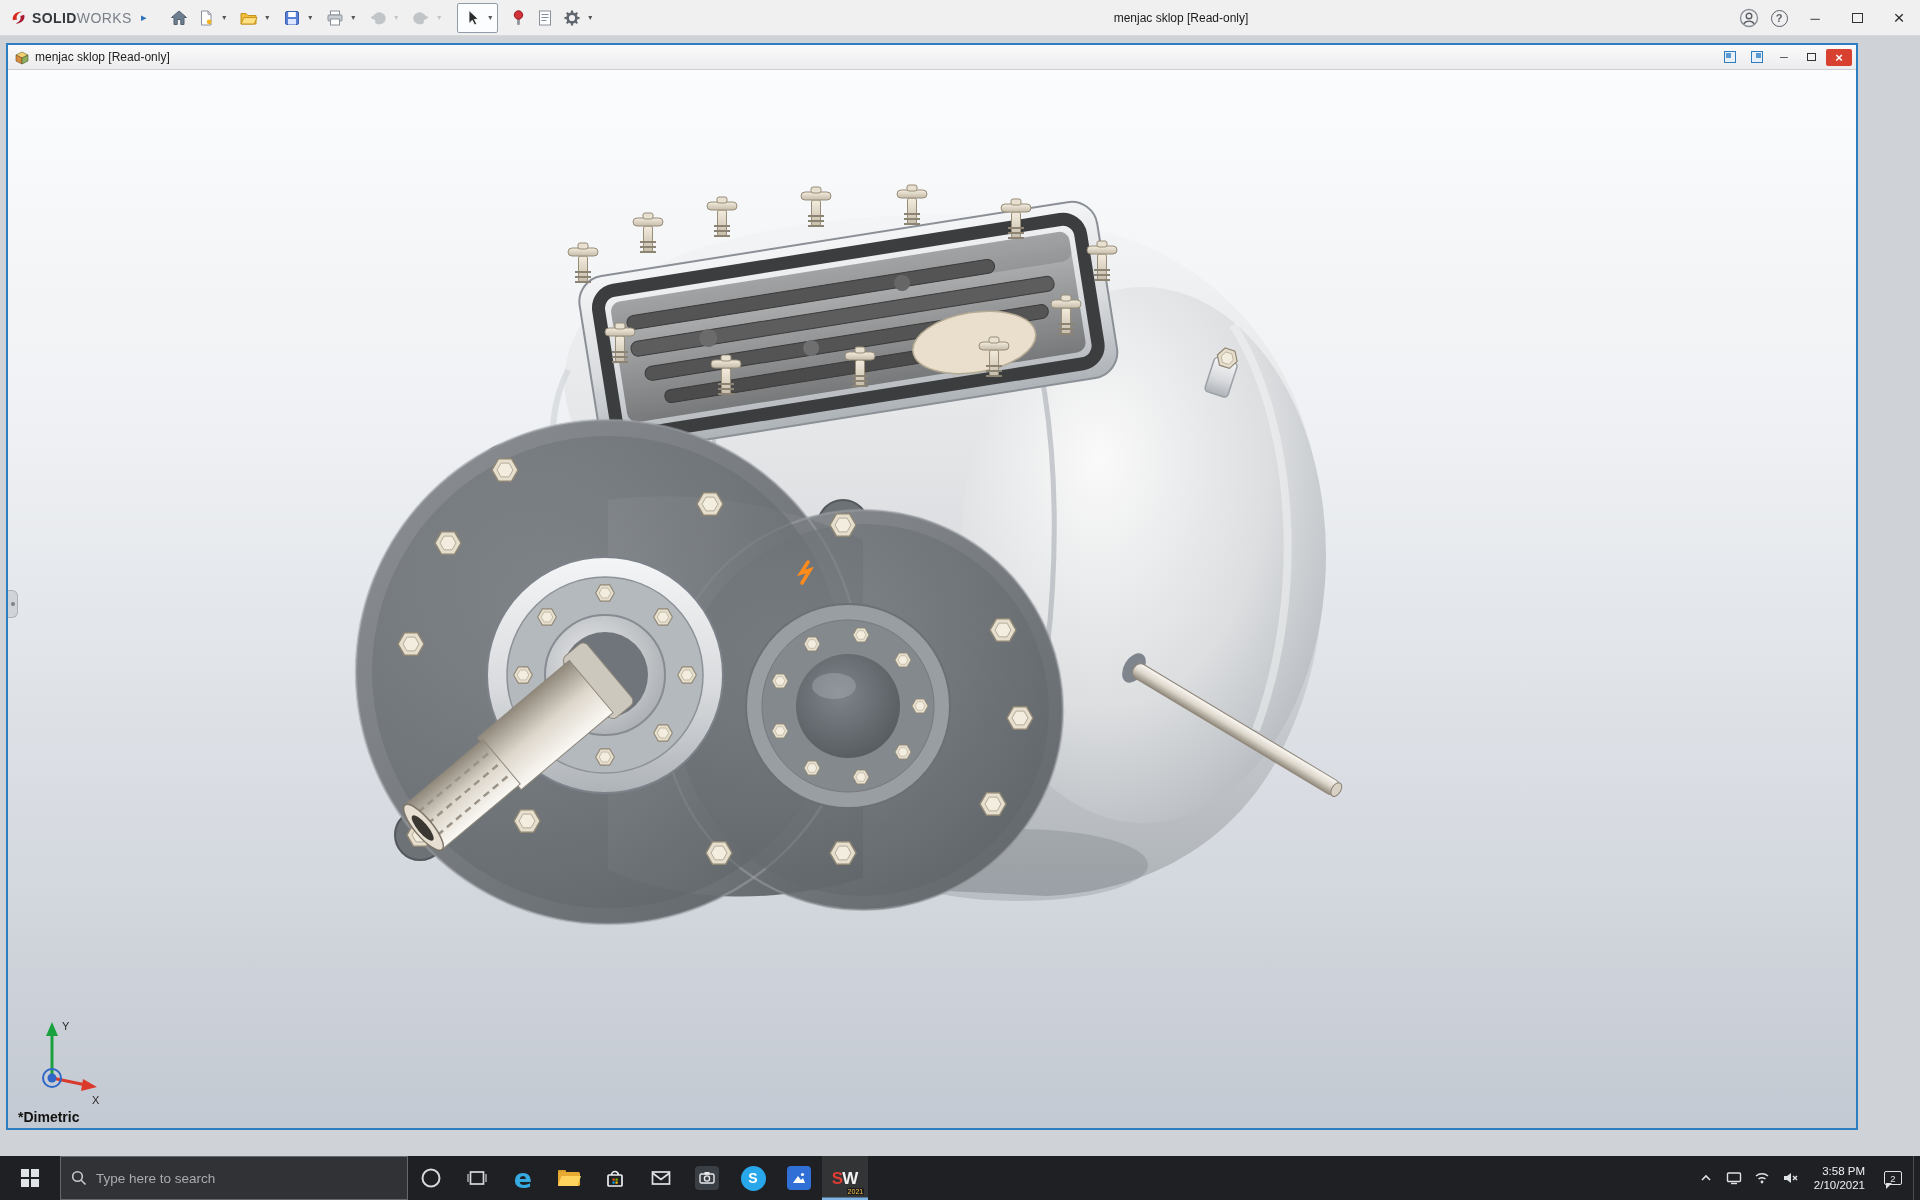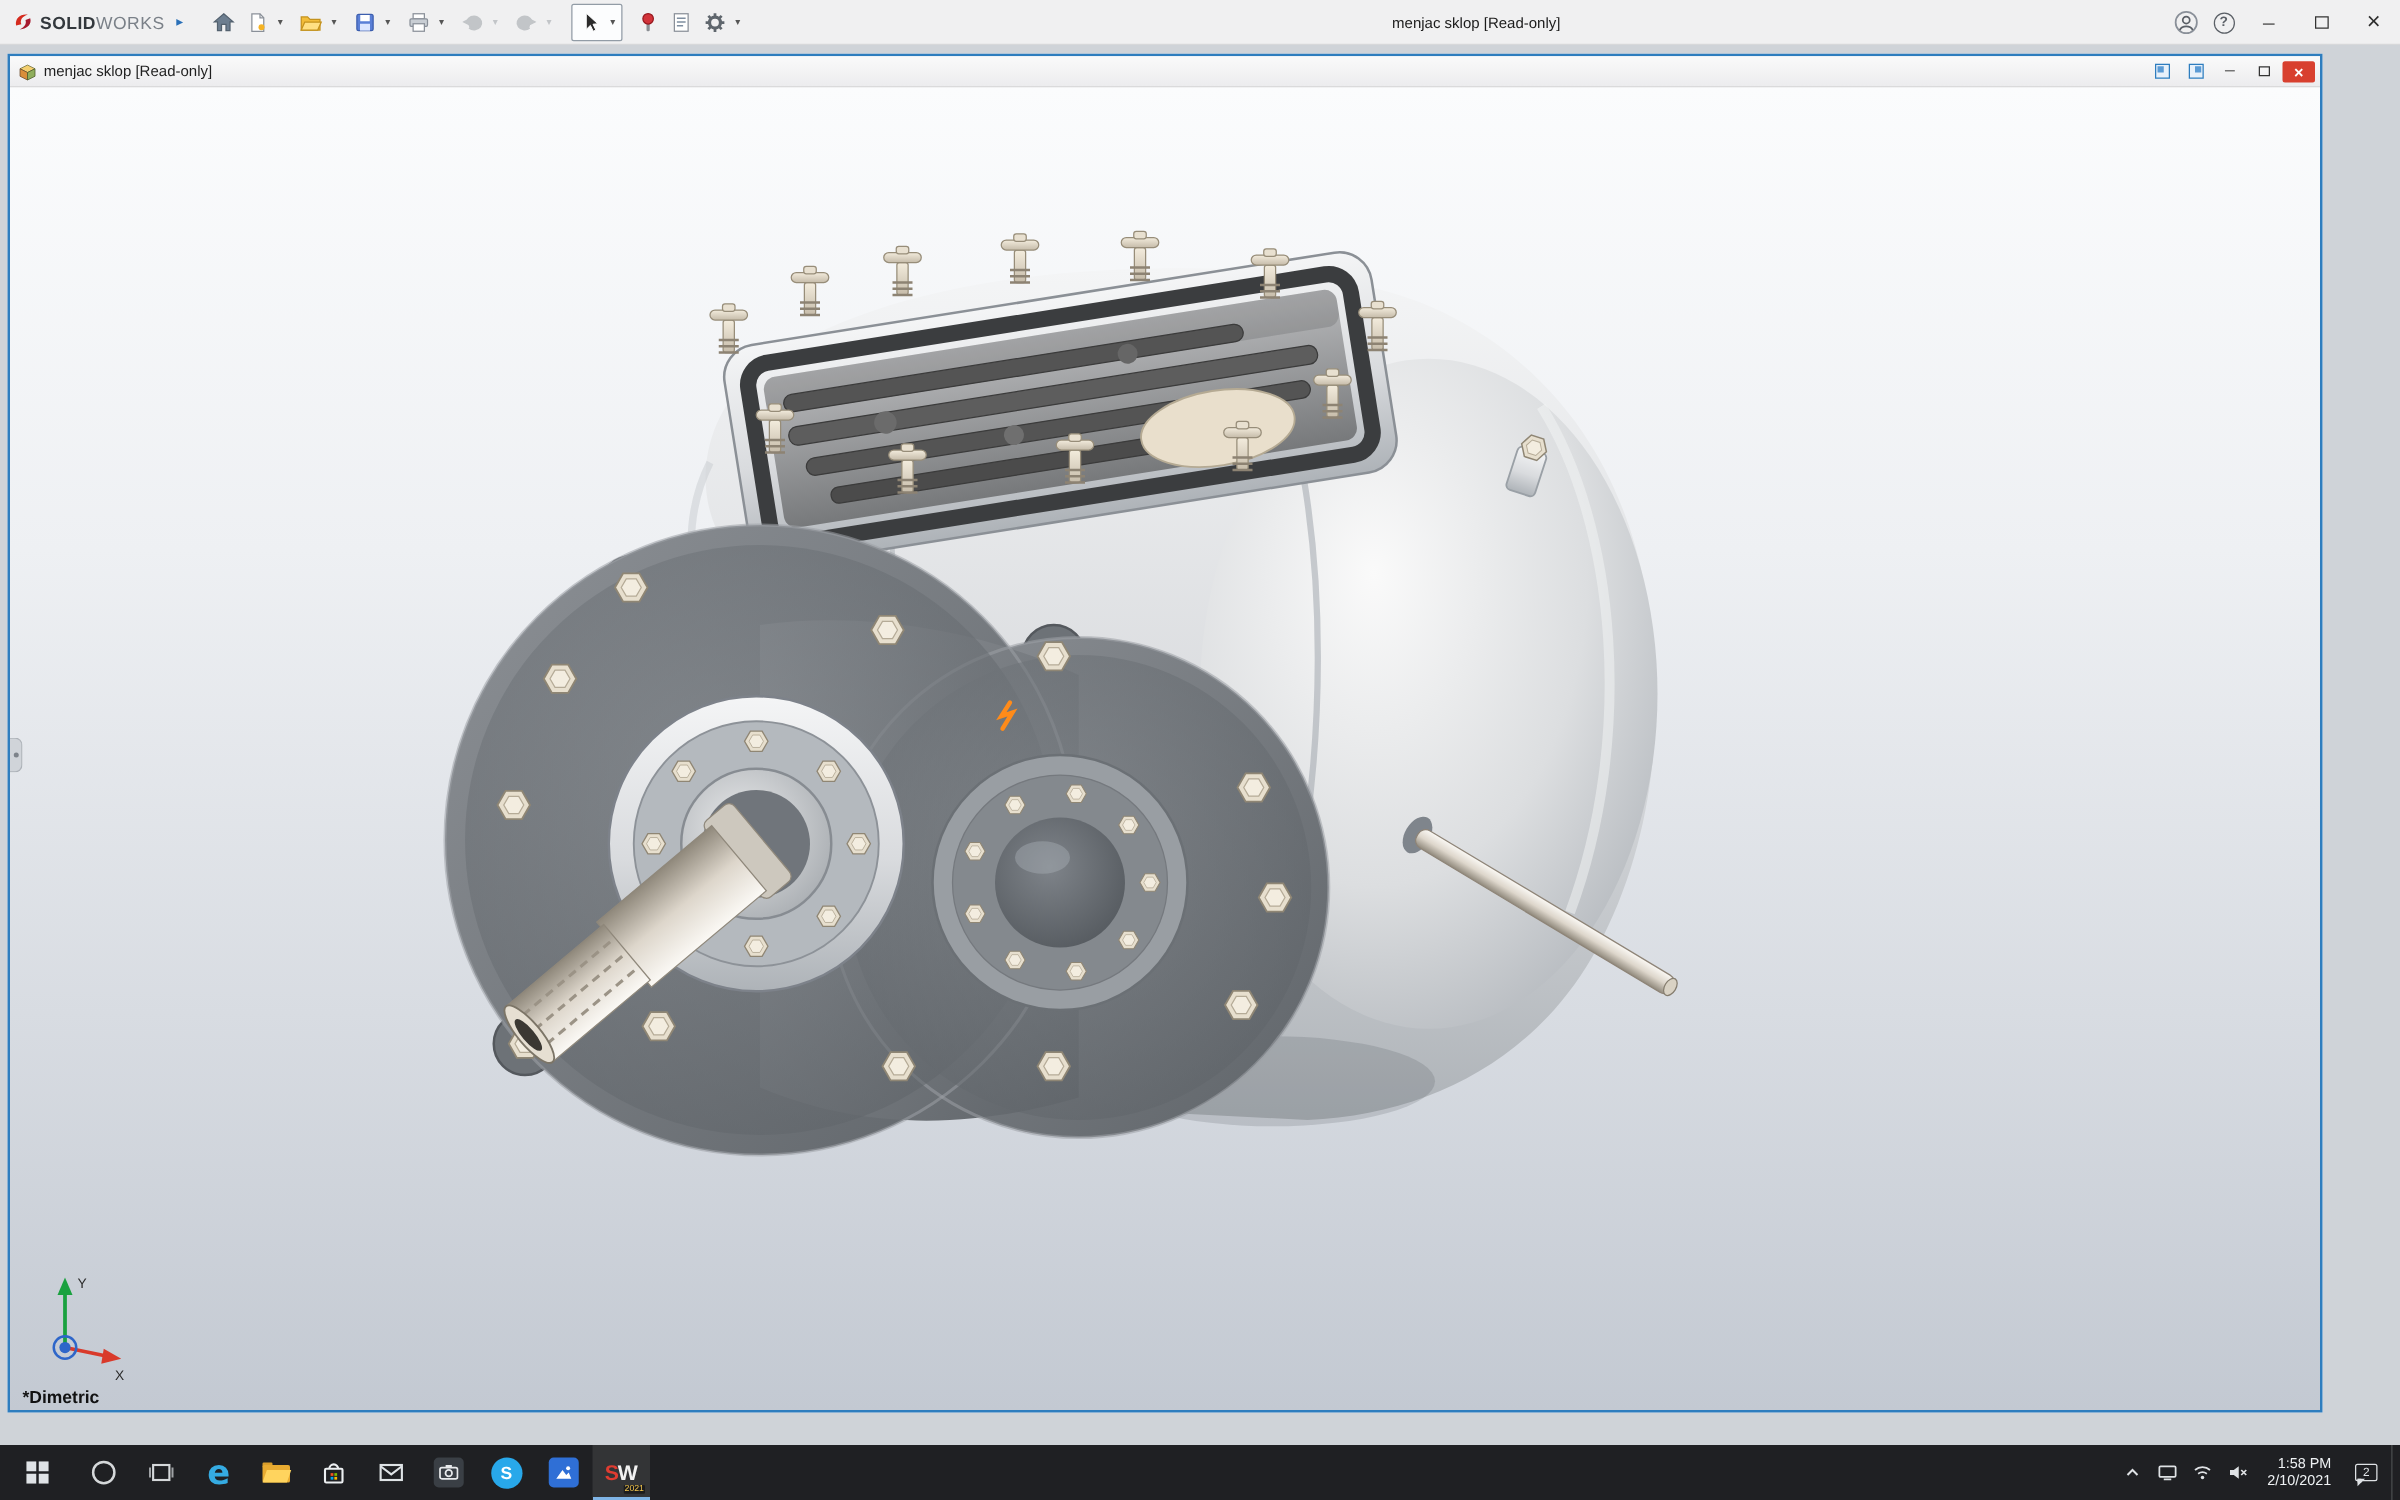--- a/index.html
+++ b/index.html
@@ -483,20 +483,27 @@
 
   <footer class="taskbar">
     <button class="tb-start">
       <svg width="18" height="18" viewBox="0 0 18 18">
         <rect x="0" y="0" width="8" height="8" fill="#dfe3e6"></rect>
           <rect x="10" y="0" width="8" height="8" fill="#dfe3e6"></rect>
         <rect x="0" y="10" width="8" height="8" fill="#dfe3e6"></rect>
           <rect x="10" y="10" width="8" height="8" fill="#dfe3e6"></rect>
       </svg>
     </button>
+    <div class="tb-search">
+      <svg width="16" height="16" viewBox="0 0 16 16">
+        <circle cx="6.5" cy="6.5" r="4.8" fill="none" stroke="#c6c8ca" stroke-width="1.6"></circle>
+        <line x1="10.2" y1="10.2" x2="14.5" y2="14.5" stroke="#c6c8ca" stroke-width="1.6"></line>
+      </svg>
+      <input placeholder="Type here to search" style="">
+    </div>
     <button class="tb-app">
       <svg width="22" height="22" viewBox="0 0 22 22">
         <circle cx="11" cy="11" r="8.5" fill="none" stroke="#d5d8da" stroke-width="2"></circle>
       </svg>
     </button>
     <button class="tb-app">
       <svg width="22" height="22" viewBox="0 0 22 22">
         <rect x="4.5" y="5" width="13" height="12" fill="none" stroke="#d5d8da" stroke-width="1.7"></rect>
         <path d="M2 7 v8 M20 7 v8" stroke="#9fa2a5" stroke-width="1.6"></path>
       </svg>
@@ -575,21 +582,21 @@
           <circle cx="8" cy="12" r="1.4" fill="#dfe2e5"></circle>
         </svg>
       </button>
       <button class="tray-btn">
         <svg width="16" height="16" viewBox="0 0 16 16">
           <polygon points="2,6 5,6 9,3 9,13 5,10 2,10" fill="#dfe2e5"></polygon>
           <path d="M11 6 L15 10 M15 6 L11 10" stroke="#dfe2e5" stroke-width="1.4"></path>
         </svg>
       </button>
       <button class="tb-clock">
-        <span>1:58 PM</span>
+        <span>3:58 PM</span>
         <span>2/10/2021</span>
       </button>
       <button class="tray-btn" style="width:32px">
         <span class="ac-bubble">
           <span>2</span>
         </span>
       </button>
       <div class="show-desktop"></div>
     </div>
   </footer>

